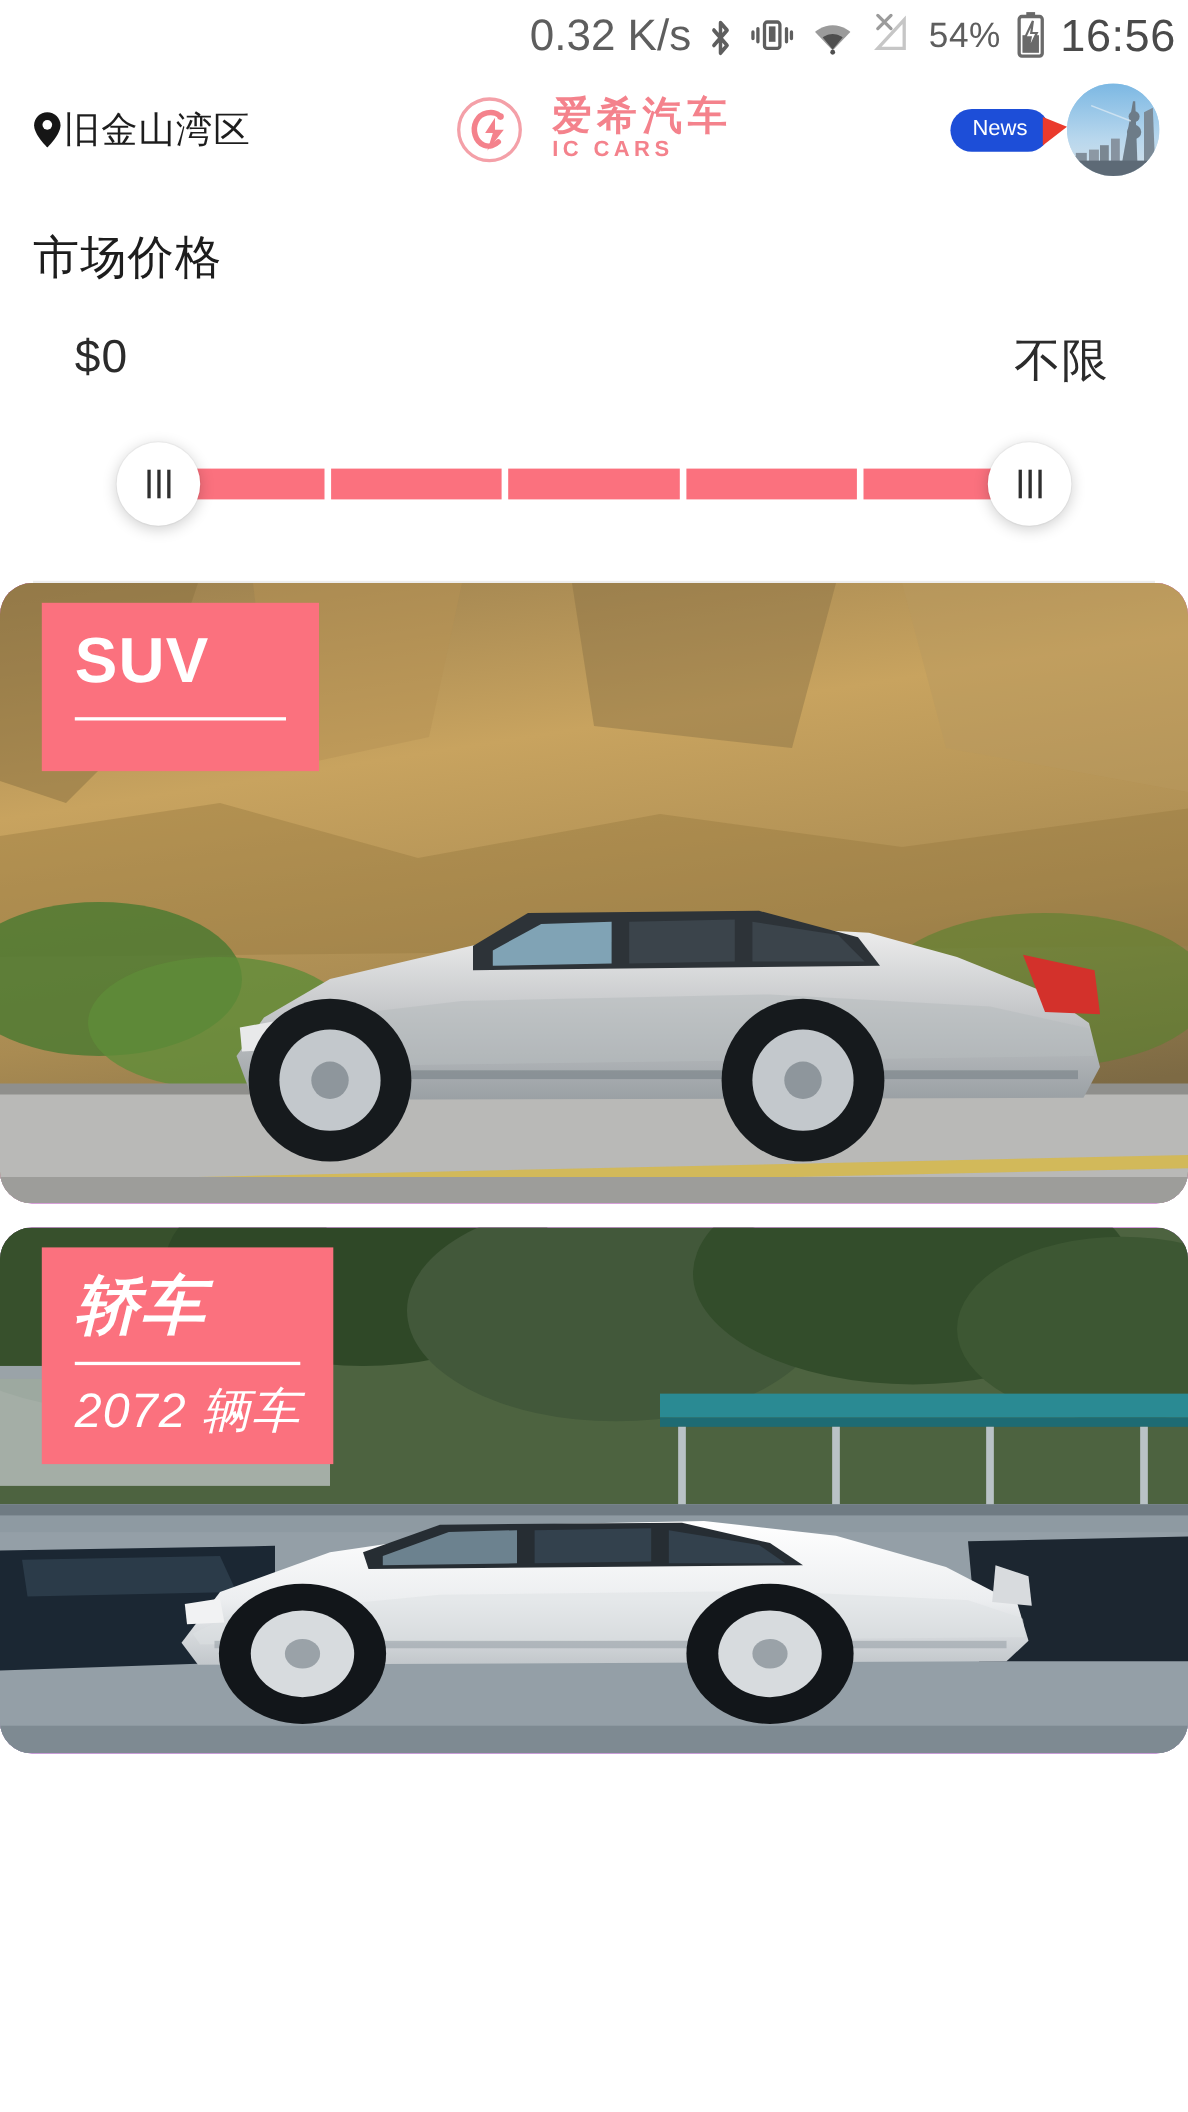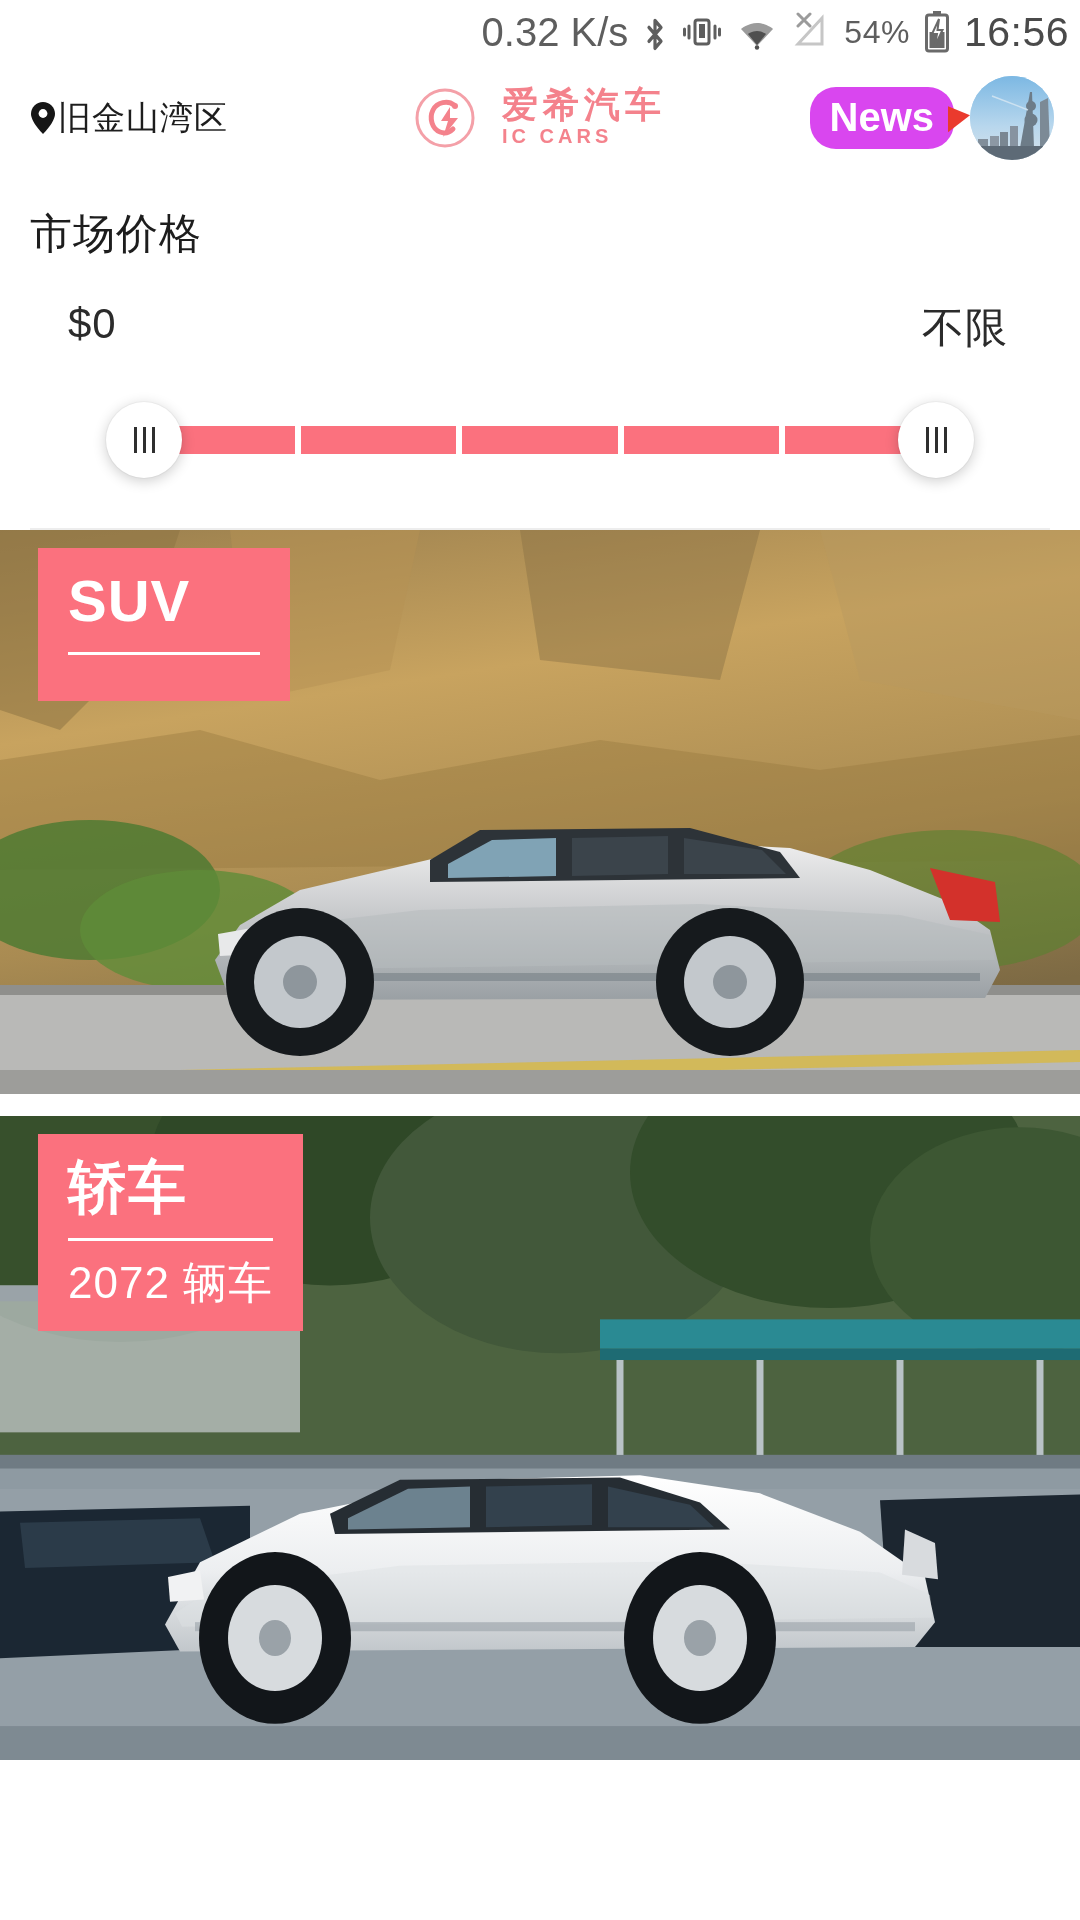--- a/index.html
+++ b/index.html
@@ -50,22 +50,22 @@
   .brand-en{
     font-size:20px; font-weight:700; color:#f4828c;
     letter-spacing:4px; line-height:1;
   }
 
   .head-right{
     margin-left:auto; display:flex; align-items:center;
   }
   .news-badge{
     position:relative;
-    background:#d946ef; color:#ffffff;
-    font-size:40px; font-weight:700;
+    background:#1d4ed8; color:#ffffff;
+    font-size:20px; font-weight:400;
     padding:7px 20px 9px 20px;
     border-radius:26px;
     margin-right:16px;
     line-height:1.15;
   }
   .news-badge::after{
     content:""; position:absolute;
     right:-16px; top:50%; transform:translateY(-45%);
     border-top:9px solid transparent;
     border-bottom:17px solid transparent;
@@ -117,23 +117,24 @@
   .divider{
     height:2px; background:#ededed; width:100%;
     margin-top:28px;
   }
 
   
   .cards{ width:100%; }
   .card{
     position:relative; width:100%; overflow:hidden;
     background:#d946ef;
+    border-radius:29px;
   }
   .card-suv{ height:564px; }
-  .card-sedan{ height:644px; }
+  .card-sedan{ height:478px;font-style:italic; }
   .card-gap{ height:22px; background:#ffffff; }
 
   .card-photo{ position:absolute; inset:0; }
   .card-photo svg{ width:100%; height:100%; display:block; }
 
   .tag{
     position:absolute; left:38px; top:18px;
     background:#fb717e;
     padding:24px 30px 26px 30px;
     min-width:252px;

